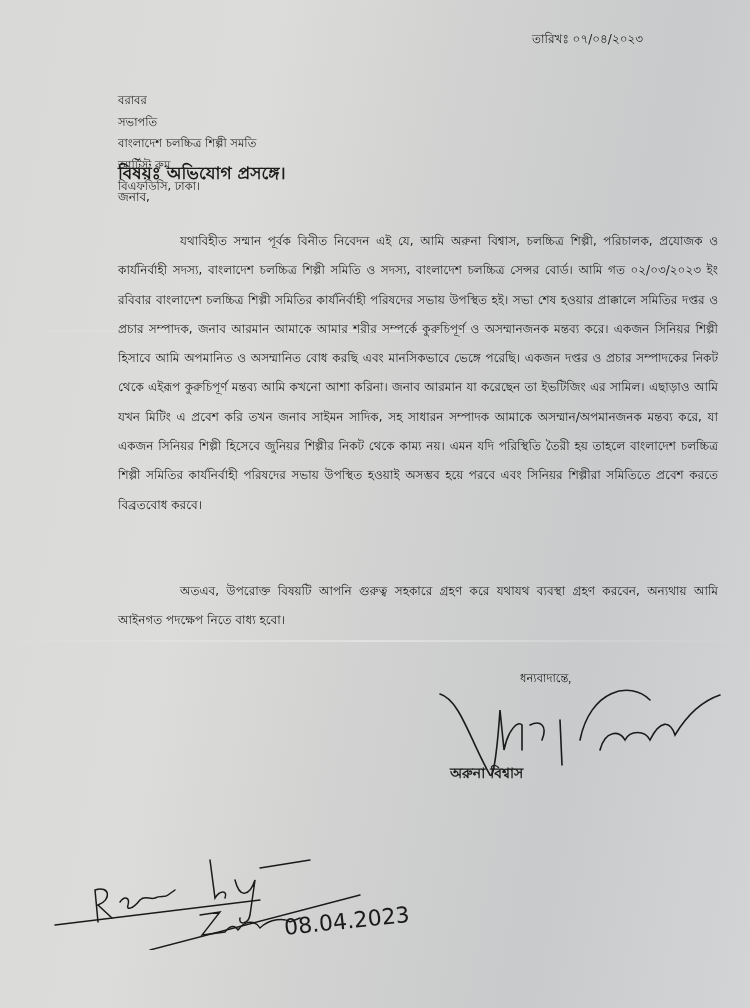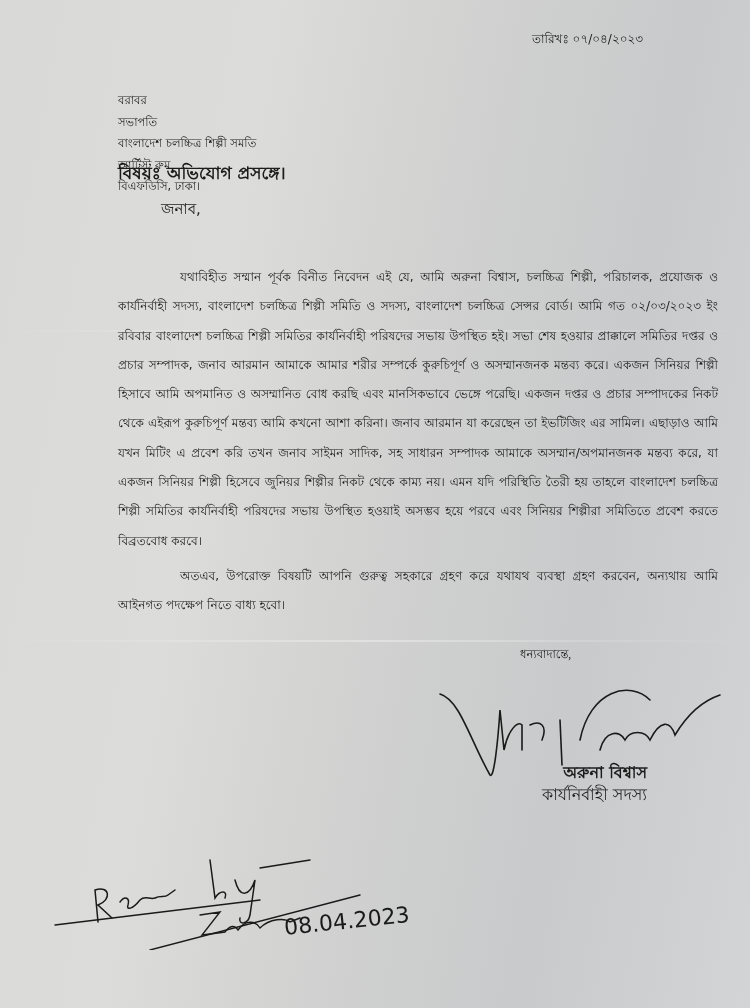--- a/index.html
+++ b/index.html
@@ -11,29 +11,29 @@
       position:relative;
     }
     .page { position:absolute; inset:0; }
     .crease {
       position:absolute; left:0; right:0; height:2px;
       background: linear-gradient(90deg, rgba(255,255,255,0.0), rgba(255,255,255,0.35), rgba(255,255,255,0.0));
     }
     .date { position:absolute; left:532px; top:30px; font-size:12px; }
     .addr { position:absolute; left:118px; top:54px; font-size:11.5px; line-height:21.5px;margin-top:36px; }
     .subject { position:absolute; left:118px; top:160px; font-size:17px; font-weight:bold; }
-    .salutation { position:absolute; left:118px; top:197px; font-size:15px;margin-left:43px; }
+    .salutation { position:absolute; left:118px; top:188px; font-size:12px; }
     .para {
       position:absolute; left:118px; width:600px; font-size:12px; line-height:29.3px;
       text-indent:62px; text-align:justify;
     }
-    .p1 { top:227px;margin-top:36px; }
-    .p2 { top:562px; }
-    .closing { position:absolute; left:520px; top:646px; font-size:11.5px;font-family:Liberation Serif, serif; }
-    .sign-block { position:absolute; left:427px; top:762px; width:220px; text-align:right; font-size:16px; line-height:22px; }
+    .p1 { top:227px; }
+    .p2 { top:577px; }
+    .closing { position:absolute; left:520px; top:670px; font-size:11.5px;font-family:Liberation Serif, serif; }
+    .sign-block { position:absolute; left:450px; top:762px; width:220px; text-align:left; font-size:14px; line-height:22px; }
     .sign-name { font-weight:bold; padding-left:0; }
     svg.sig { position:absolute; }
   </style>
 </head>
 <body>
 
 <div class="page">
   <div class="crease" style="top:330px;"></div>
   <div class="crease" style="top:640px;"></div>
 
@@ -54,21 +54,20 @@
   <div class="para p2">অতএব, উপরোক্ত বিষয়টি আপনি গুরুত্ব সহকারে গ্রহণ করে যথাযথ ব্যবস্থা গ্রহণ করবেন, অন্যথায় আমি আইনগত পদক্ষেপ নিতে বাধ্য হবো।</div>
 
   <div class="closing">ধন্যবাদান্তে,</div>
 
   <svg class="sig" style="left:430px; top:680px;" width="300" height="110" viewBox="0 0 300 110">
     <path d="M10 14 C 30 20, 40 60, 60 95 C 64 100, 68 60, 70 30 L 74 70 C 78 50, 88 40, 92 45 L 92 70 M 100 45 C 110 40, 118 45, 112 60 M 130 40 L 132 85 M 150 60 C 160 10, 200 0, 220 20 M 170 70 C 175 50, 190 50, 195 60 C 200 50, 215 50, 220 60 C 230 40, 240 40, 245 55 C 260 30, 275 20, 290 15" fill="none" stroke="#1a1a1a" stroke-width="1.6" stroke-linecap="round"></path>
   </svg>
 
   <div class="sign-block">
     <div class="sign-name">অরুনা বিশ্বাস</div>
-    <div>কার্যনির্বাহী সদস্য</div>
   </div>
 
   <svg class="sig" style="left:50px; top:840px;" width="400" height="110" viewBox="0 0 400 110">
     <path d="M5 85 L 210 60 M 100 110 L 310 55 M 210 28 L 260 20" fill="none" stroke="#1a1a1a" stroke-width="1.4" stroke-linecap="round"></path>
     <path d="M 45 50 L 48 82 M 45 50 C 60 45, 62 60, 48 65 L 62 78 M 70 62 C 75 55, 80 58, 78 65 C 76 70, 82 70, 90 60 C 95 55, 100 60, 105 58 C 110 55, 115 58, 118 55 L 125 50 M 160 20 L 165 58 C 170 50, 178 50, 175 58 M 185 40 C 190 60, 200 55, 205 40 L 200 75 C 198 85, 188 85, 190 78" fill="none" stroke="#1a1a1a" stroke-width="1.5" stroke-linecap="round"></path>
     <path d="M 150 75 L 170 72 L 152 95 L 175 92 C 180 85, 185 85, 188 90 C 195 80, 205 80, 210 88 C 220 78, 235 78, 240 82 L 250 78" fill="none" stroke="#1a1a1a" stroke-width="1.4" stroke-linecap="round"></path>
     <text x="235" y="95" font-family="DejaVu Sans, sans-serif" font-size="22" fill="#1a1a1a" transform="rotate(-6 235 95)">08.04.2023</text>
   </svg>
 </div>
 

